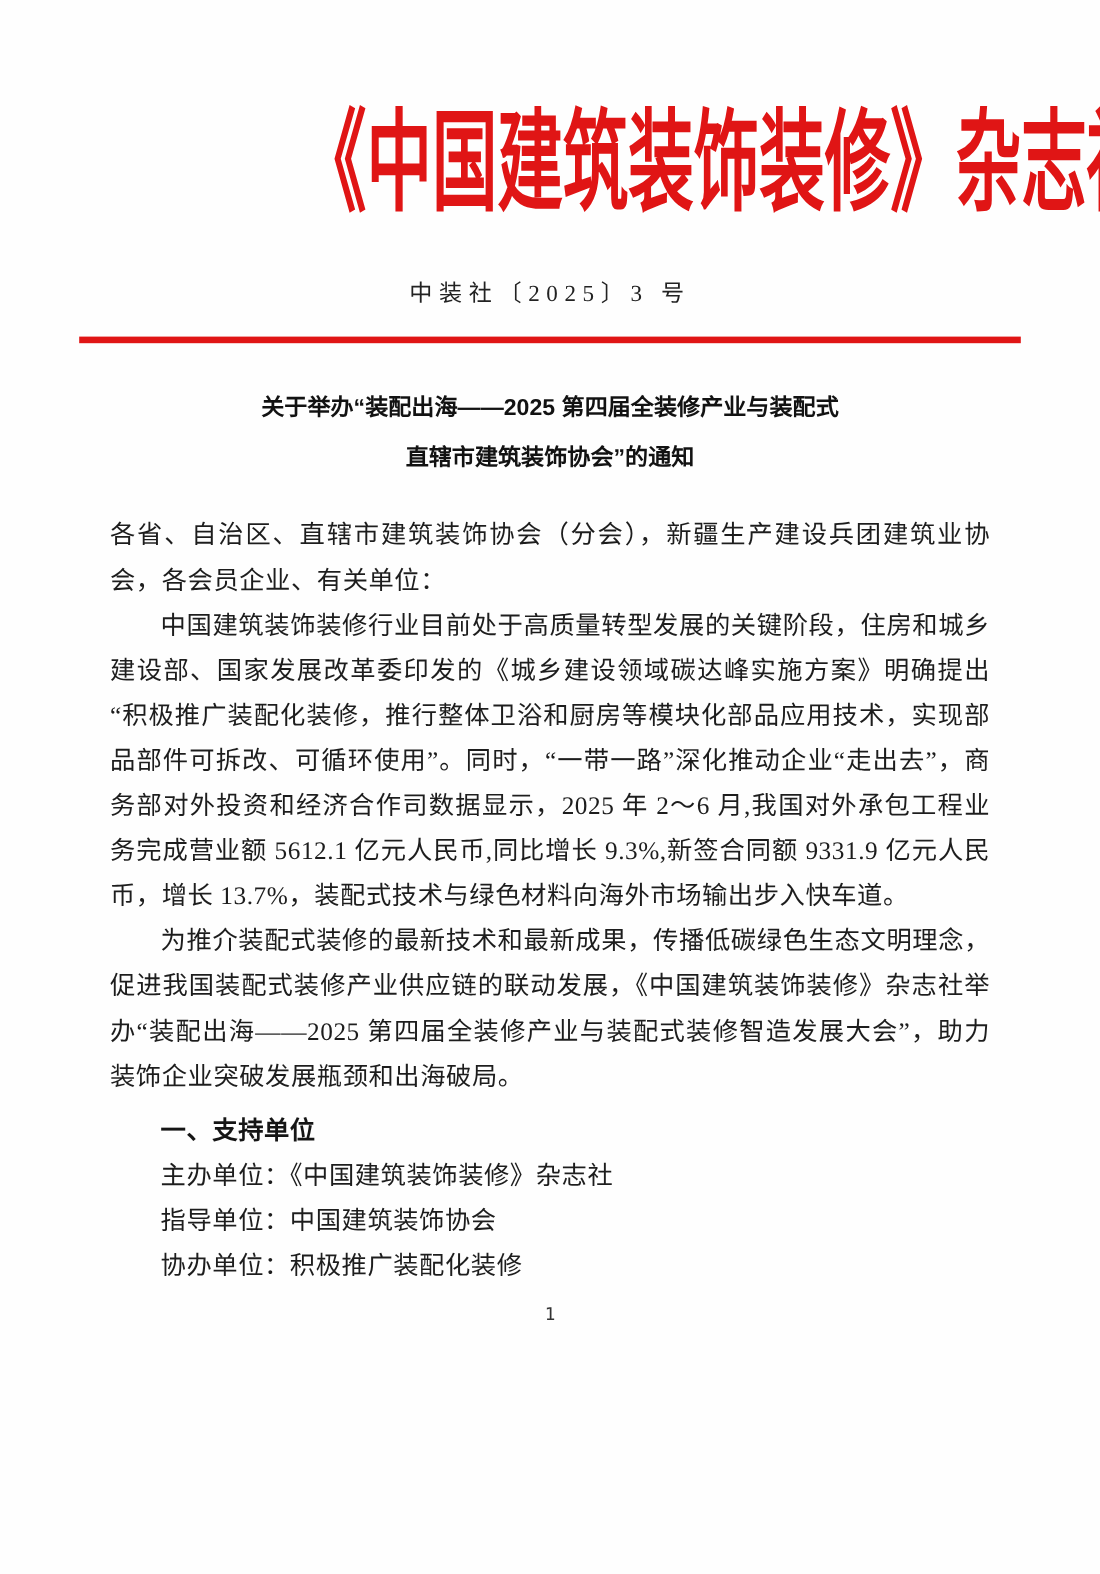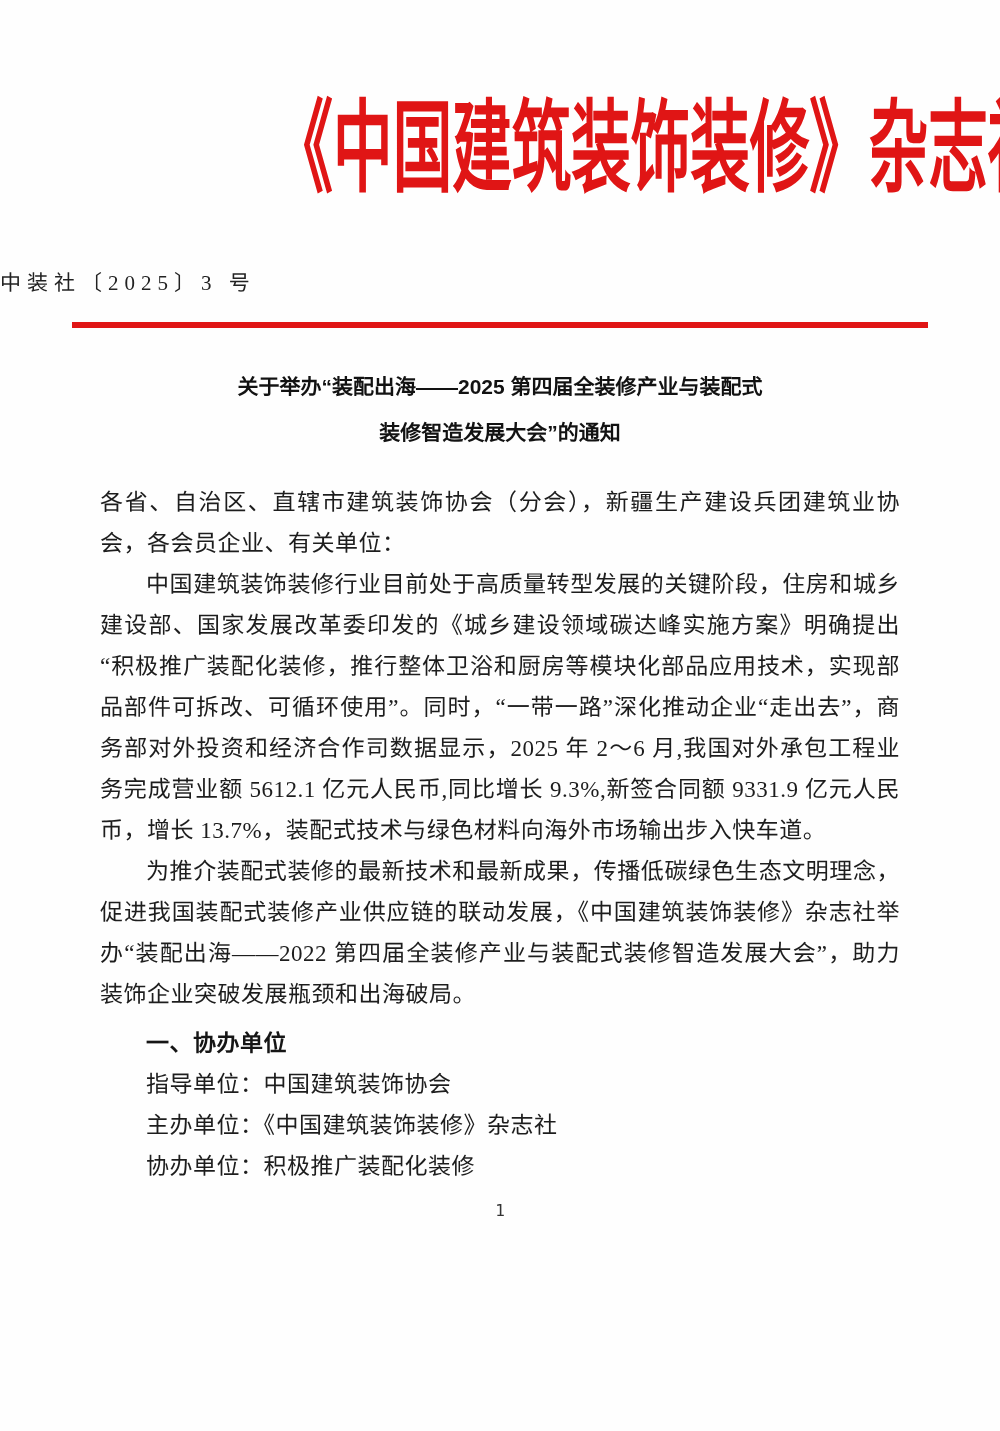--- a/index.html
+++ b/index.html
@@ -28,22 +28,22 @@
     white-space:nowrap;
     font-family:"Liberation Serif","DejaVu Serif",serif;
     font-weight:bold;
     font-size:96px;
     line-height:1.1;
     color:var(--red);
     transform:scale(0.62,1.05);
     transform-origin:center center;
   }
   .doc-number{
-    margin-top:64px;
-    text-align:left;
+    margin-top:48px;
+    text-align:center;
     font-size:21px;
     letter-spacing:6px;
     color:#222;
     font-family:"Liberation Serif","DejaVu Serif",serif;
   }
   .red-rule{
     margin:26px 72px 0 72px;
     height:6px;
     background:var(--red);
     border:0;
@@ -97,36 +97,36 @@
   <header class="letterhead">
     <div class="letterhead-title">《中国建筑装饰装修》杂志社文件</div>
   </header>
 
   <div class="doc-number">中装社〔2025〕3 号</div>
 
   <hr class="red-rule">
 
   <h1 class="notice-title">
     <span>关于举办“装配出海——2025 第四届全装修产业与装配式</span><br>
-    <span>装修智造发展大会”的通知</span>
+    <span>直辖市建筑装饰协会”的通知</span>
   </h1>
 
   <main class="body">
 
     <p class="salutation">各省、自治区、直辖市建筑装饰协会（分会），新疆生产建设兵团建筑业协会，各会员企业、有关单位：</p>
 
     <p class="para">中国建筑装饰装修行业目前处于高质量转型发展的关键阶段，住房和城乡建设部、国家发展改革委印发的《城乡建设领域碳达峰实施方案》明确提出“积极推广装配化装修，推行整体卫浴和厨房等模块化部品应用技术，实现部品部件可拆改、可循环使用”。同时，“一带一路”深化推动企业“走出去”，商务部对外投资和经济合作司数据显示，2025 年 2～6 月,我国对外承包工程业务完成营业额 5612.1 亿元人民币,同比增长 9.3%,新签合同额 9331.9 亿元人民币，增长 13.7%，装配式技术与绿色材料向海外市场输出步入快车道。</p>
 
-    <p class="para">为推介装配式装修的最新技术和最新成果，传播低碳绿色生态文明理念，促进我国装配式装修产业供应链的联动发展，《中国建筑装饰装修》杂志社举办“装配出海——2022 第四届全装修产业与装配式装修智造发展大会”，助力装饰企业突破发展瓶颈和出海破局。</p>
+    <p class="para">为推介装配式装修的最新技术和最新成果，传播低碳绿色生态文明理念，促进我国装配式装修产业供应链的联动发展，《中国建筑装饰装修》杂志社举办“装配出海——2025 第四届全装修产业与装配式装修智造发展大会”，助力装饰企业突破发展瓶颈和出海破局。</p>
 
-    <p class="section-heading">一、协办单位</p>
+    <p class="section-heading">一、支持单位</p>
+
+    <p class="org-line">主办单位：《中国建筑装饰装修》杂志社</p>
 
     <p class="org-line">指导单位：中国建筑装饰协会</p>
-
-    <p class="org-line">主办单位：《中国建筑装饰装修》杂志社</p>
 
     <p class="org-line">协办单位：积极推广装配化装修</p>
 
 
   </main>
 
   <footer class="page-footer">1</footer>
 
 </div>
 

